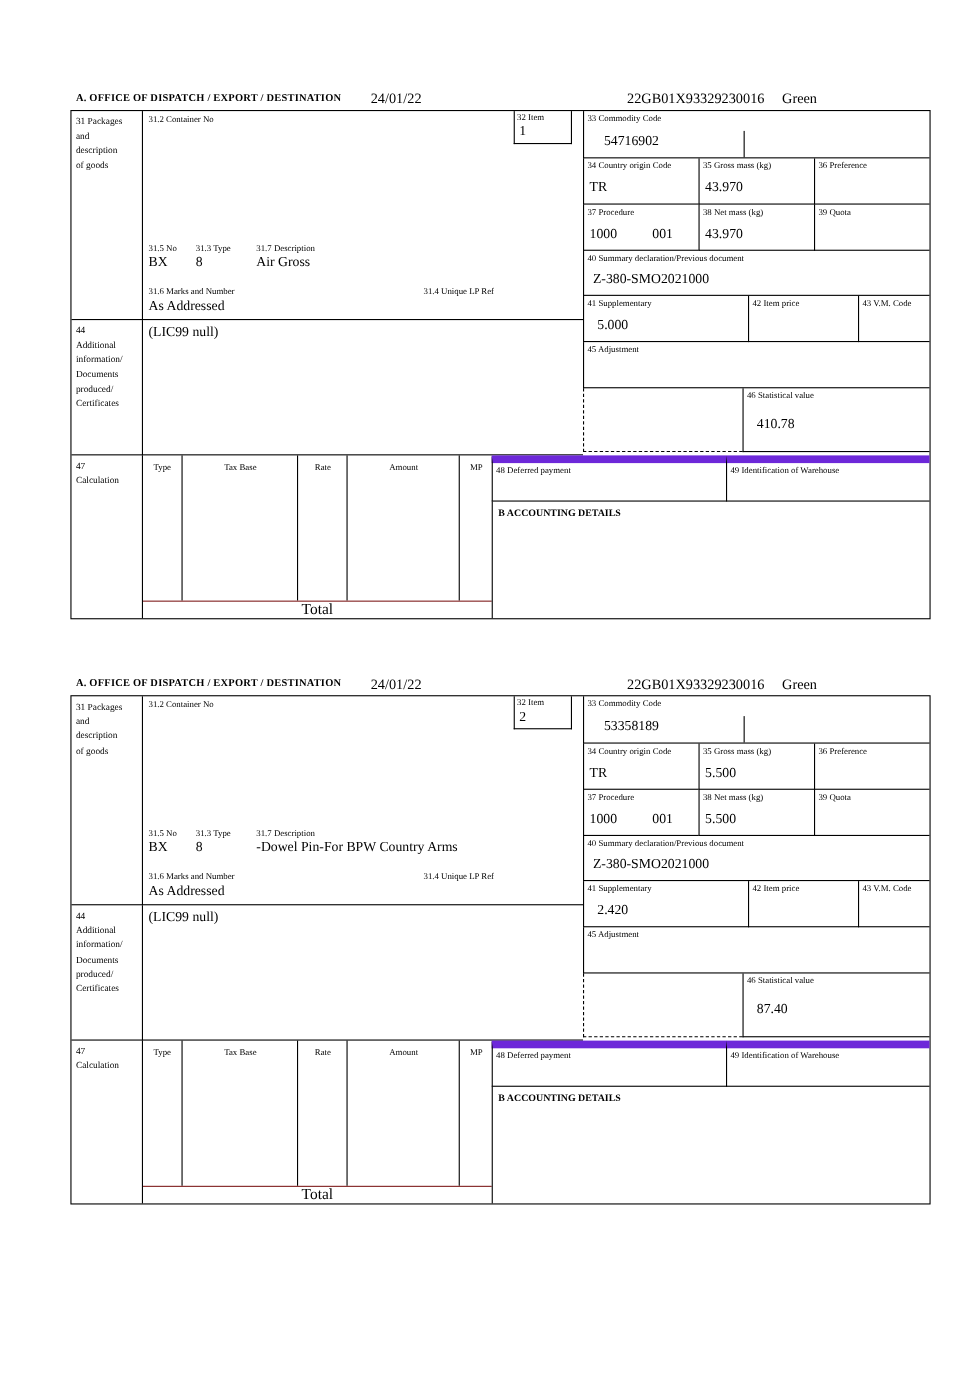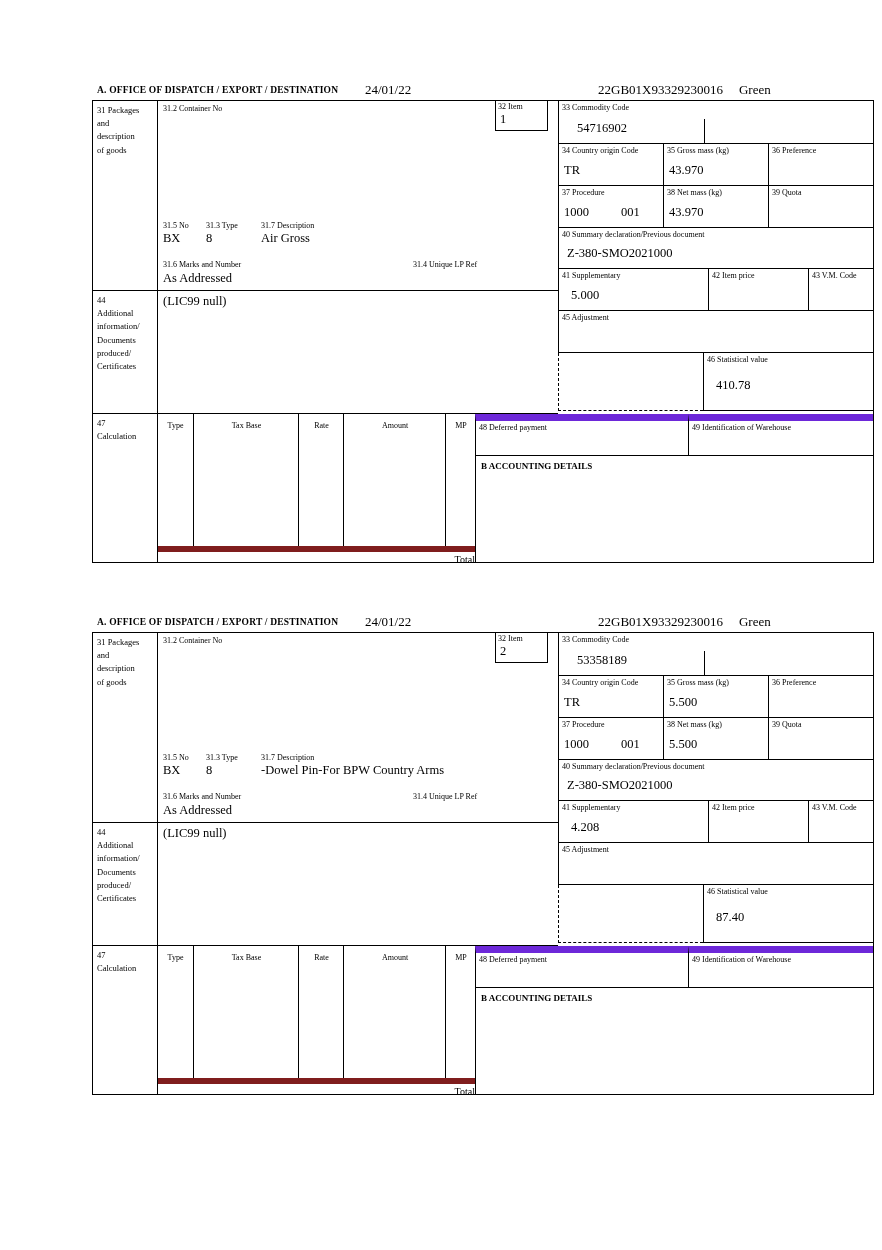--- a/index.html
+++ b/index.html
@@ -1,38 +1,38 @@
 <!DOCTYPE html>
 <html><head>
 <meta charset="utf-8">
 <style>
   html,body{margin:0;padding:0}
   body{width:882px;height:1250px;background:#ffffff;position:relative;
        font-family:"Liberation Serif",serif;color:#000;overflow:hidden}
   #page{position:relative;width:882px;height:1250px}
-  .block{position:absolute;left:92px;width:782px;height:500px}
+  .block{position:absolute;left:64px;width:782px;height:500px}
   .hdr-office{position:absolute;left:5px;top:5px;font-size:9.5px;font-weight:bold;letter-spacing:.2px}
   .hdr-date{position:absolute;left:273px;top:2px;font-size:13px}
   .hdr-ref{position:absolute;left:506px;top:2px;font-size:13px}
   .status{margin-left:16px}
   .form{position:absolute;left:0;top:20px;width:780px;height:461px;border:1px solid #000}
   .cell{position:absolute;box-sizing:border-box}
   .lbl{font-size:8px;line-height:1.25}
   .pre{white-space:pre-line;line-height:1.55;font-size:8.5px}
   .val{font-size:12.5px;white-space:nowrap}
   .cell-label{position:absolute;left:3px;top:2px;font-size:8px;white-space:nowrap}
   .cell-val{position:absolute;font-size:12.5px;white-space:nowrap}
   .bl{border-left:1px solid #000}.br{border-right:1px solid #000}
   .bt{border-top:7px solid #6d28d9}.bb{border-bottom:1px solid #000}
   .bld{border-left:1px dashed #000}.bbd{border-bottom:1px dashed #000}
   .tick33{position:absolute;left:145px;top:18px;bottom:0;width:0;border-left:1px solid #000}
   .col{position:absolute;top:0;height:132px;text-align:center}
   .colhead{display:inline-block;padding-top:3px;font-size:8px}
-  .totalrow{position:absolute;left:0;top:132px;width:317px;height:16px;border-top:6px solid #7f1d1d;
-            text-align:right;font-size:10px;line-height:16px;box-sizing:border-box}
+  .totalrow{position:absolute;left:0;top:132px;width:317px;height:16px;border-top:1px solid #7f1d1d;
+            text-align:center;font-size:14px;line-height:16px;box-sizing:border-box}
   .b-label{position:absolute;left:5px;top:5px;font-size:9px;font-weight:bold}
 </style>
 </head>
 <body>
 
 <div id="page">
   <div class="block" style="top: 80px;">
 
     <span class="hdr-office">A.  OFFICE OF DISPATCH / EXPORT / DESTINATION</span>
     <span class="hdr-date">24/01/22</span>
@@ -239,21 +239,21 @@
         <span class="cell-label">39 Quota</span>
       </div>
 
       <div class="cell bl bb" style="left:465px;top:127px;width:315px;height:41px">
         <span class="cell-label">40 Summary declaration/Previous document</span>
         <span class="cell-val" style="left:8px;top:18px">Z-380-SMO2021000</span>
       </div>
 
       <div class="cell bl bb" style="left:465px;top:168px;width:150px;height:42px">
         <span class="cell-label">41 Supplementary</span>
-        <span class="cell-val" style="left:12px;top:19px">4.208</span>
+        <span class="cell-val" style="left:12px;top:19px">2.420</span>
       </div>
       <div class="cell bl bb" style="left:615px;top:168px;width:100px;height:42px">
         <span class="cell-label">42 Item price</span>
       </div>
       <div class="cell bl bb" style="left:715px;top:168px;width:65px;height:42px">
         <span class="cell-label">43 V.M. Code</span>
       </div>
 
       <div class="cell bl bb" style="left:465px;top:210px;width:315px;height:42px">
         <span class="cell-label">45 Adjustment</span>

